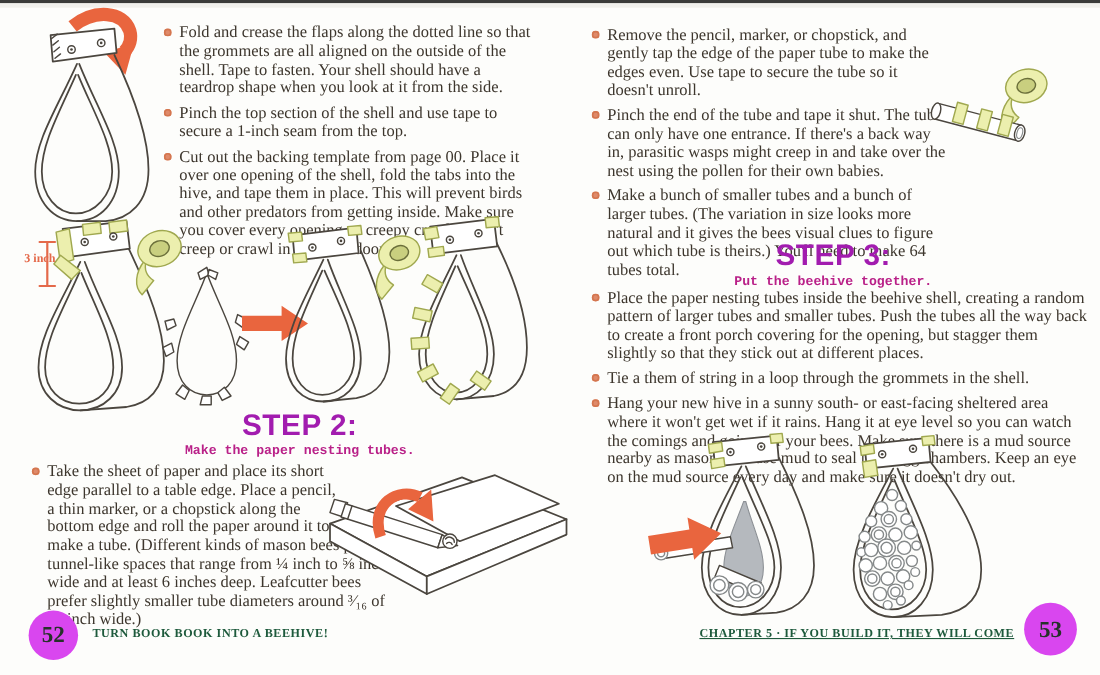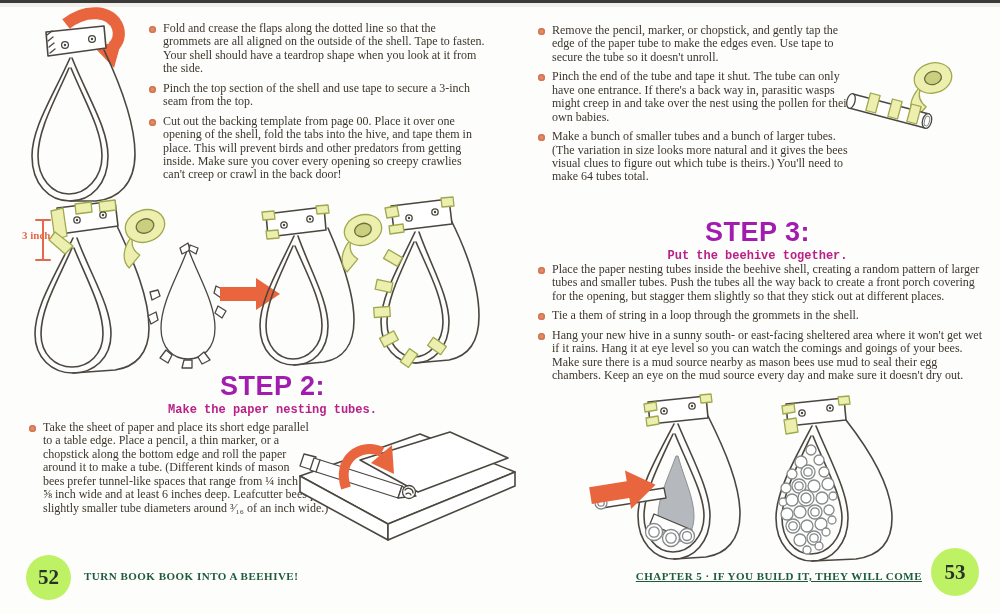--- a/index.html
+++ b/index.html
@@ -2,34 +2,34 @@
 <html><head>
 <meta charset="utf-8">
 <style>
   html,body{margin:0;padding:0;background:#e9e7e2;}
   .spread{position:relative;width:1000px;height:614px;background:#fdfdfb;overflow:hidden;
           font-family:"Liberation Serif",serif;color:#3d362d;}
   .topline{position:absolute;top:0;left:0;width:1000px;height:3px;background:#3b3b39;}
   .topline2{position:absolute;top:3px;left:0;width:1000px;height:4px;background:#f1f0ec;}
 
   .bullets{position:absolute;}
-  .bullet{position:relative;padding-left:15px;margin-bottom:6px;font-size:12px;line-height:1.12;}
+  .bullet{position:relative;padding-left:15px;margin-bottom:6px;font-size:15px;line-height:1.12;}
   .dot{position:absolute;left:1px;top:4px;width:7px;height:7px;border-radius:50%;
        background:#df8a6a;box-shadow:inset 0 0 0 1.5px #d4764f;}
   .btext{display:block;}
   .fspace{float:right;width:54px;height:66px;}
 
   .step-head{position:absolute;text-align:center;font-family:"Liberation Sans",sans-serif;}
   .step-title{font-weight:bold;font-size:27px;letter-spacing:.5px;color:#a21caf;}
   .step-sub{font-weight:bold;font-size:12px;margin-top:1px;color:#b92088;font-family:Liberation Mono, monospace;}
 
   .measure-label{position:absolute;left:22px;top:229px;width:40px;text-align:left;
                  font:bold 11px "Liberation Serif",serif;color:#e4694a;}
 
-  .page-badge{position:absolute;width:45px;height:45px;border-radius:50%;background:#bef264;
+  .page-badge{position:absolute;width:45px;height:45px;border-radius:50%;background:#d946ef;
               display:flex;align-items:center;justify-content:center;
               font:bold 21px "Liberation Serif",serif;color:#26322a;}
   .badge-left{left:26px;top:555px;}
   .badge-right{left:931px;top:548px;width:48px;height:48px;}
   .footer-text{position:absolute;font:bold 11px "Liberation Serif",serif;
                letter-spacing:.5px;color:#1e5a3c;white-space:nowrap;}
   .footer-left{left:84px;top:570px;}
   .footer-right{right:78px;top:570px;text-decoration:underline;}
 
   svg{position:absolute;overflow:visible;}
@@ -64,21 +64,21 @@
       <circle cx="84" cy="33" r="1.2" fill="#4b463f"></circle>
   </svg>
 
   <div class="bullets" style="left:148px;top:22px;width:338px;">
     <div class="bullet">
       <span class="dot"></span>
       <span class="btext">Fold and crease the flaps along the dotted line so that the grommets are all aligned on the outside of the shell. Tape to fasten. Your shell should have a teardrop shape when you look at it from the side.</span>
     </div>
     <div class="bullet">
       <span class="dot"></span>
-      <span class="btext">Pinch the top section of the shell and use tape to secure a 3-inch seam from the top.</span>
+      <span class="btext">Pinch the top section of the shell and use tape to secure a 1-inch seam from the top.</span>
     </div>
     <div class="bullet">
       <span class="dot"></span>
       <span class="btext">Cut out the backing template from page 00. Place it over one opening of the shell, fold the tabs into the hive, and tape them in place. This will prevent birds and other predators from getting inside. Make sure you cover every opening so creepy crawlies can't creep or crawl in the back door!</span>
     </div>
   </div>
 
   <svg style="left:3px;top:196px;" width="180" height="185" viewBox="0 0 180 185">
     <path class="meas" d="M 40,24 L 40,64 M 33,24 L 47,24 M 33,64 L 47,64"></path>
     <path class="ln" d="M 114,30 C 132,68 146,102 146,132 C 146,158 132,171 112,174 L 70,177"></path>

